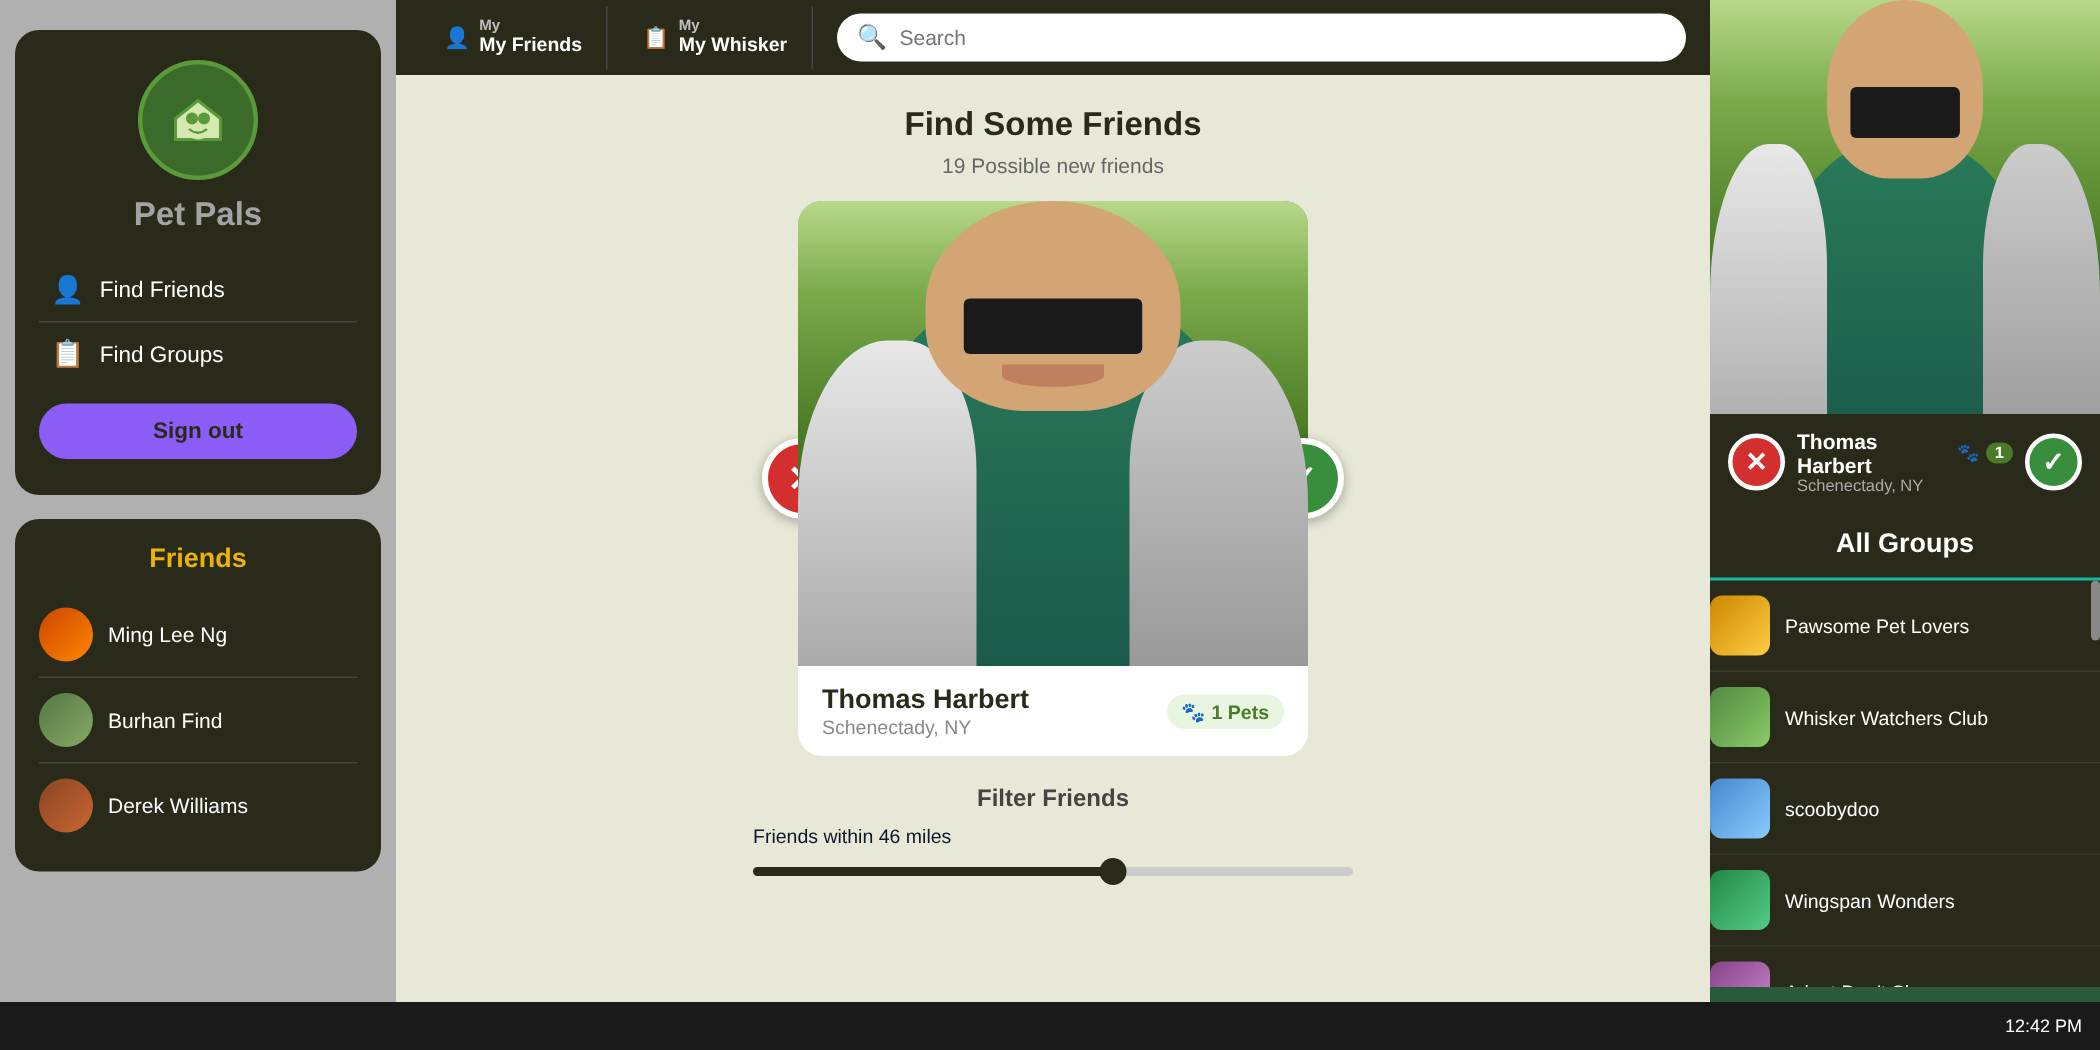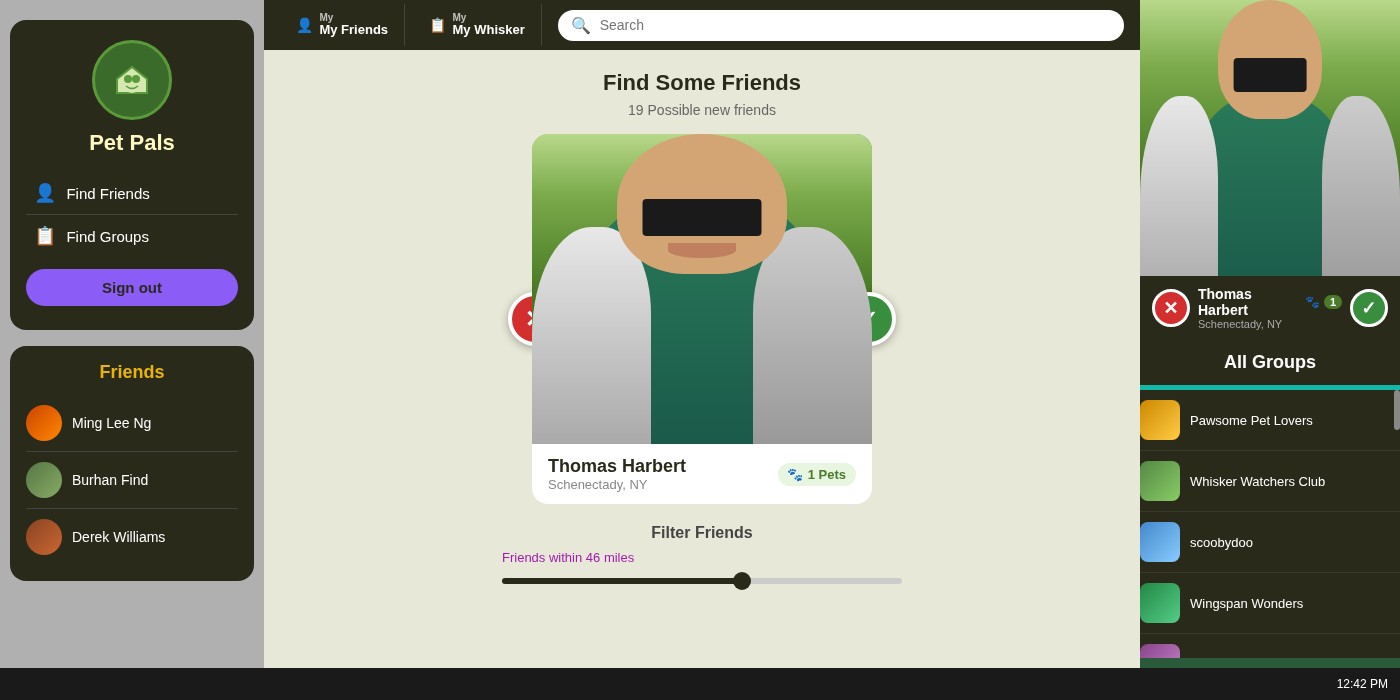--- a/index.html
+++ b/index.html
@@ -45,21 +45,21 @@
       margin-bottom: 10px;
       border: 3px solid #5a9a3a;
     }
 
     .logo-icon svg {
       width: 50px;
       height: 50px;
     }
 
     .app-title {
-      color: #fef9c3;
+      color: #a3a3a3;
       font-size: 22px;
       font-weight: 700;
       margin-bottom: 16px;
     }
 
     .nav-item {
       width: 100%;
       display: flex;
       align-items: center;
       gap: 10px;
@@ -318,21 +318,21 @@
     .filter-title {
       text-align: center;
       font-size: 16px;
       font-weight: 600;
       color: #444;
       margin-bottom: 8px;
     }
 
     .filter-label {
       font-size: 13px;
-      color: #a21caf;
+      color: #0f172a;
       margin-bottom: 6px;
     }
 
     .slider-container {
       position: relative;
       height: 20px;
       display: flex;
       align-items: center;
     }
 
@@ -468,21 +468,21 @@
       background: #2a2a1a;
       overflow-y: auto;
     }
 
     .all-groups-title {
       color: white;
       font-size: 18px;
       font-weight: 700;
       text-align: center;
       padding: 12px;
-      border-bottom: 5px solid #14b8a6;
+      border-bottom: 2px solid #14b8a6;
     }
 
     .group-item {
       display: flex;
       align-items: center;
       gap: 10px;
       padding: 10px 0;
       border-bottom: 1px solid #3a3a2a;
       cursor: pointer;
     }

